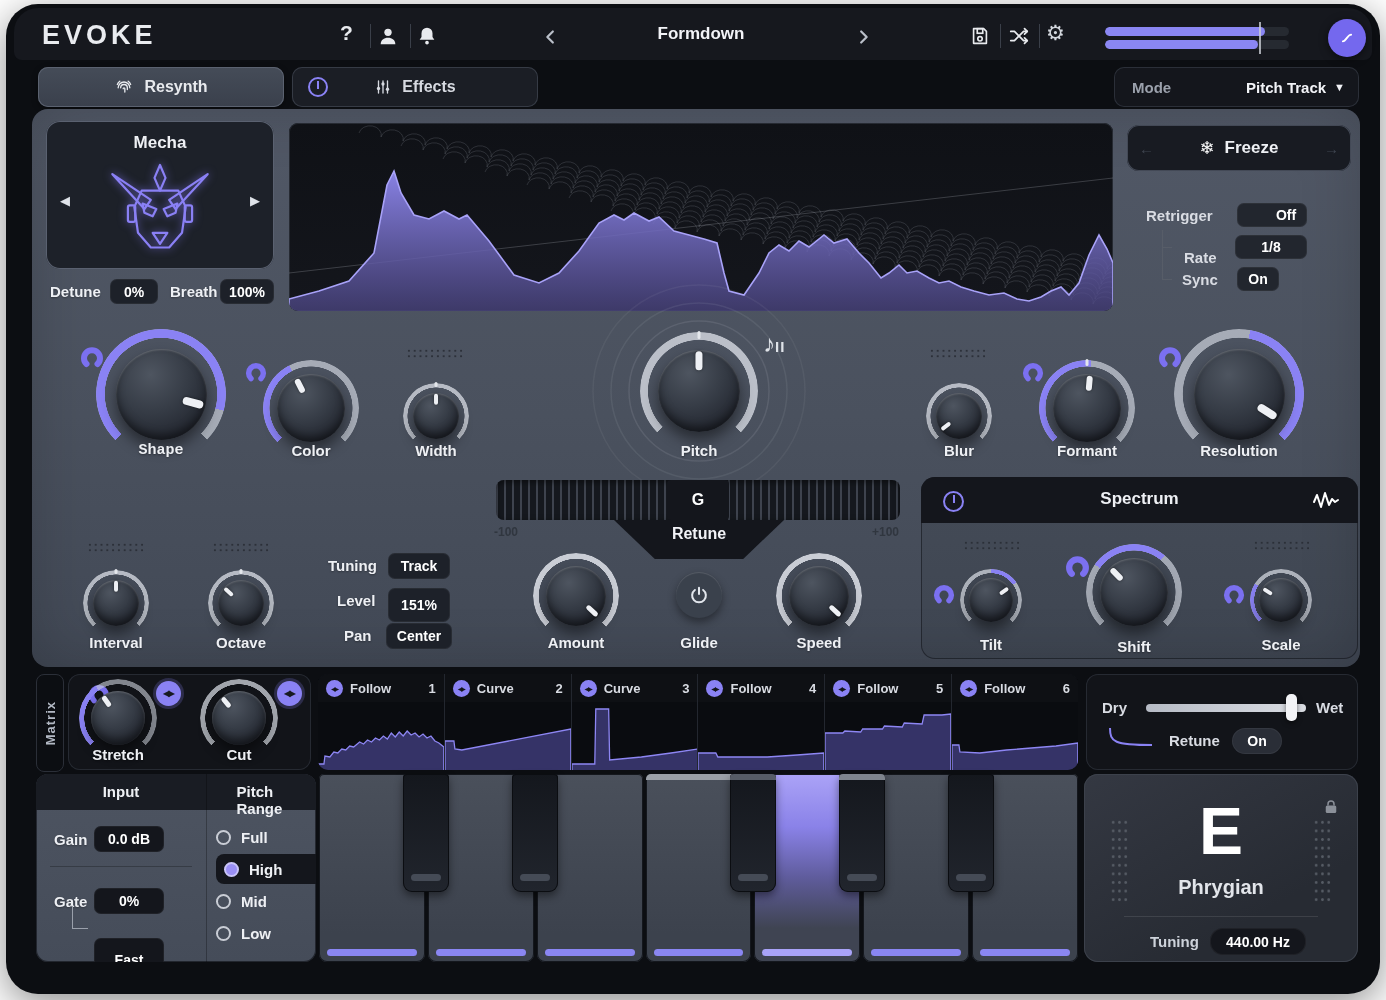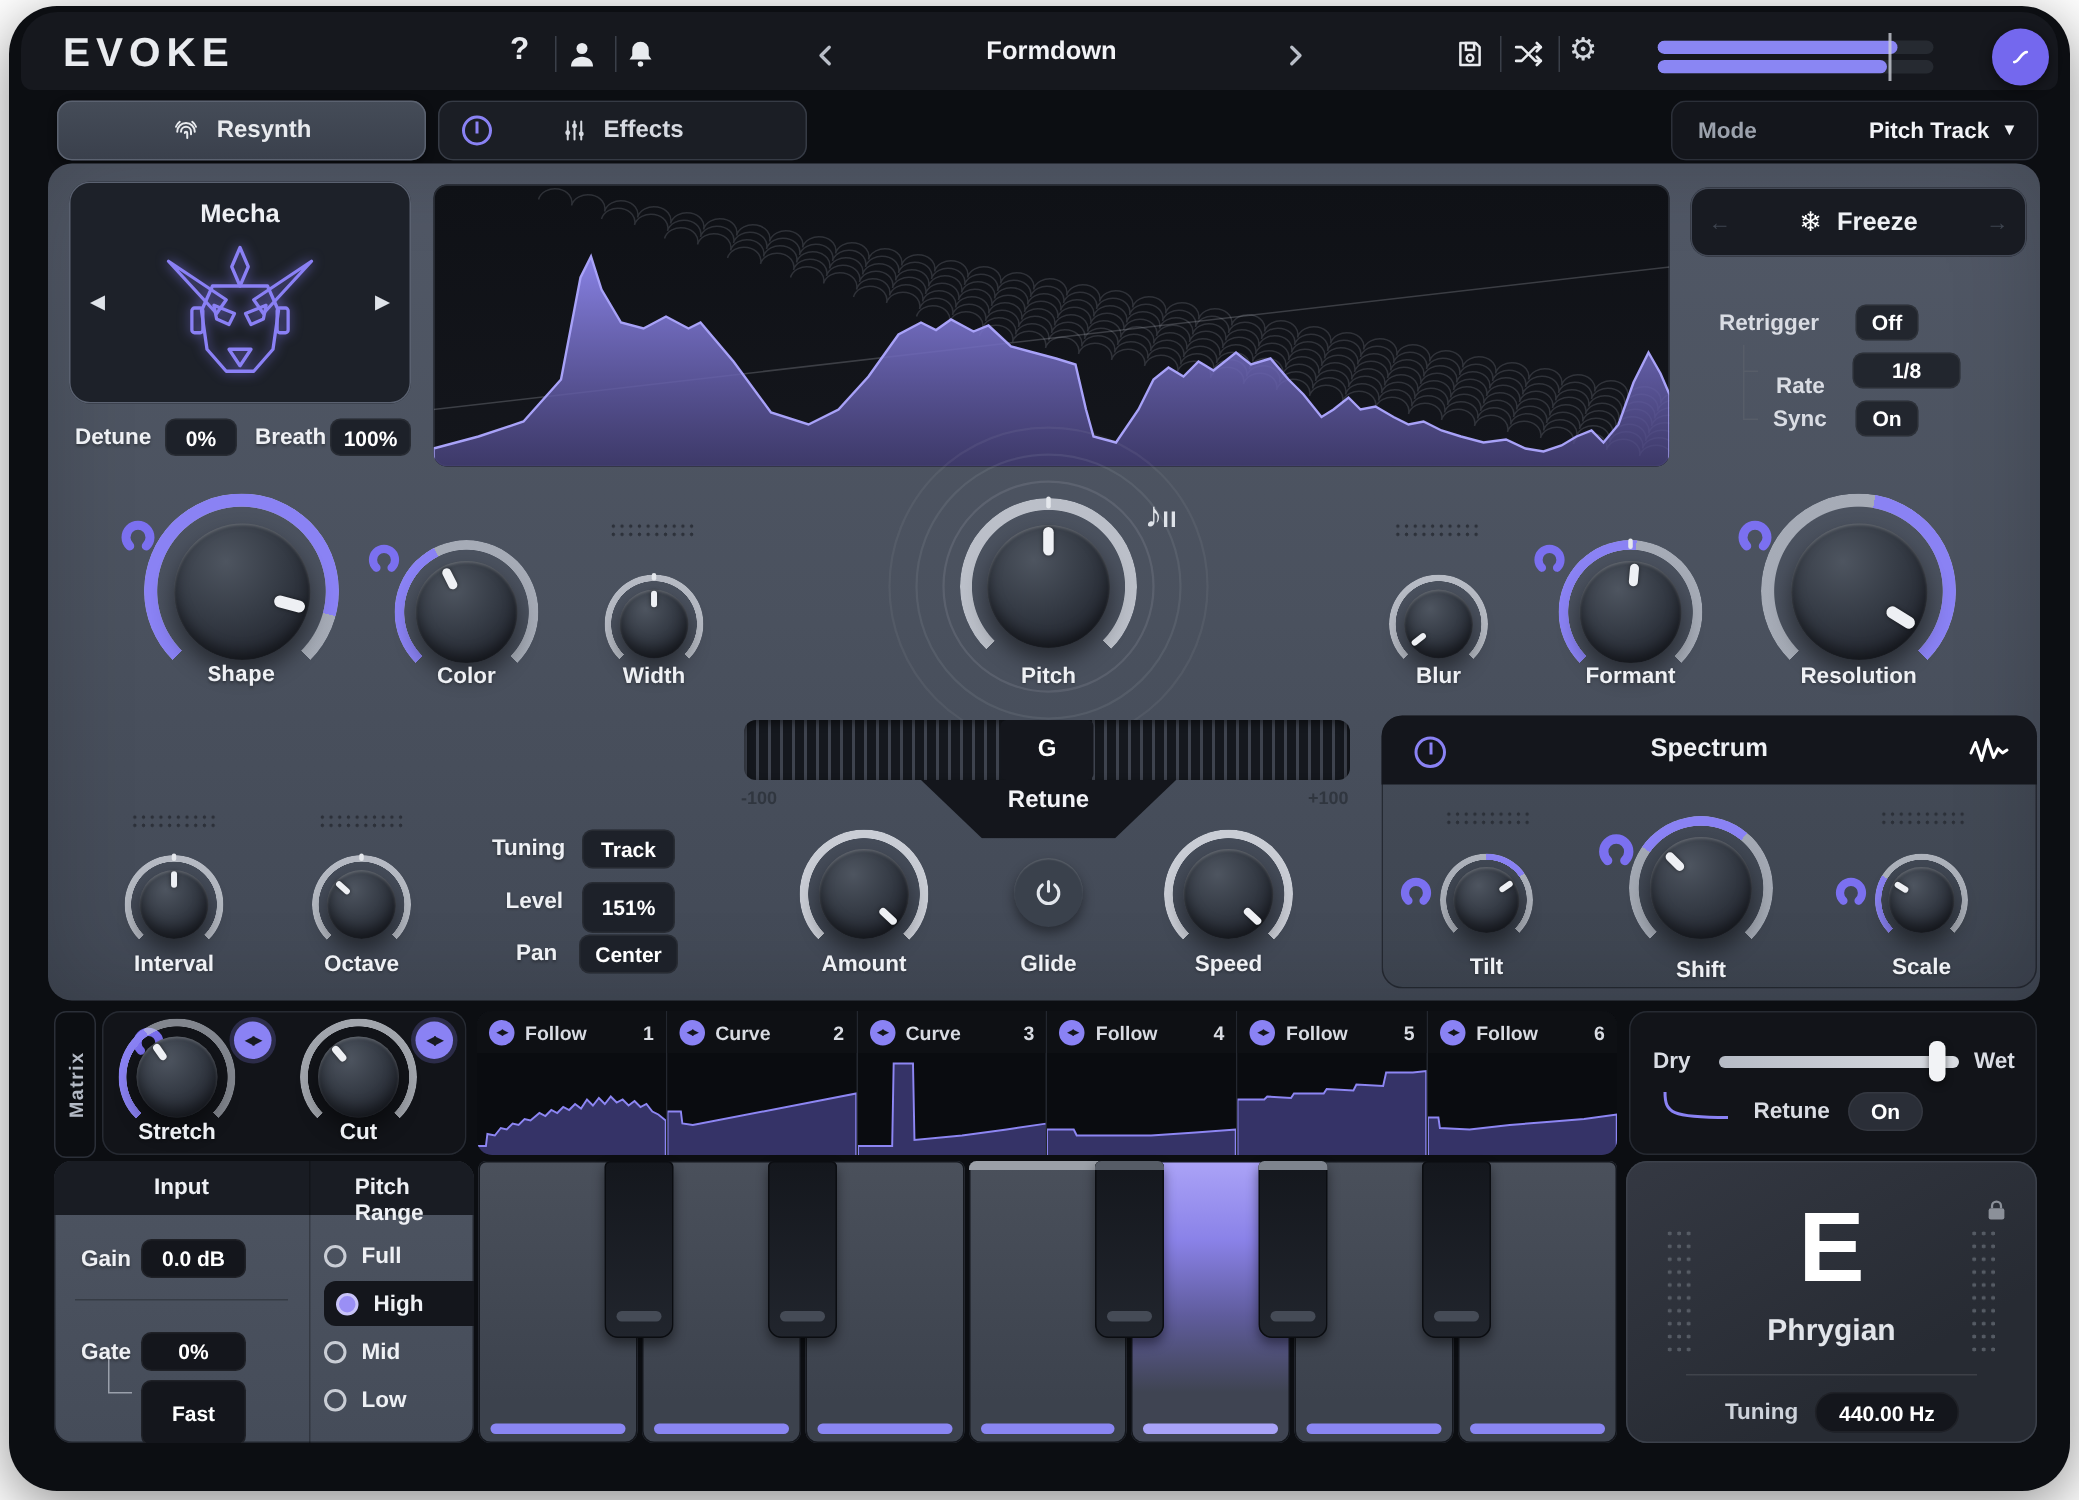--- a/index.html
+++ b/index.html
@@ -248,21 +248,21 @@
     </svg>
   </div>
 
   <div class="abs" style="left:1121px;top:121px;width:224px;height:46px;background:#181b22;border-radius:12px;box-shadow:inset 0 0 0 1px #434956;display:flex;align-items:center;justify-content:center;gap:10px;">
     <span class="abs" style="left:12px;color:#3f4550;font-size:15px;">←</span>
     <span style="color:#fff;font-size:18px;">❄</span>
     <span class="txt" style="font-size:17px;">Freeze</span>
     <span class="abs" style="right:12px;color:#3f4550;font-size:15px;">→</span>
   </div>
   <div class="dlabel" style="left:1140px;top:203px;">Retrigger</div>
-  <div class="vbox" style="left:1231px;top:199px;width:42px;height:24px;background:#22262e;">Off</div>
+  <div class="vbox" style="left:1231px;top:199px;width:42px;height:24px;background:#22262e;padding-left:28px;">Off</div>
   <div class="abs" style="left:1156px;top:226px;width:1px;height:50px;background:#575d68;"></div>
   <div class="abs" style="left:1156px;top:243px;width:10px;height:1px;background:#575d68;"></div>
   <div class="abs" style="left:1156px;top:275px;width:10px;height:1px;background:#575d68;"></div>
   <div class="dlabel" style="left:1178px;top:245px;">Rate</div>
   <div class="vbox" style="left:1229px;top:231px;width:72px;height:24px;background:#22262e;">1/8</div>
   <div class="dlabel" style="left:1176px;top:267px;">Sync</div>
   <div class="vbox" style="left:1231px;top:263px;width:42px;height:24px;background:#22262e;">On</div>
 
   <div class="mod" style="left:74px;top:342px;width:24px;height:24px;"><svg viewBox="0 0 24 24" fill="none" stroke="#7b70f0" stroke-width="6" stroke-linecap="round">
           <path d="M6.5 18a8 8 0 1 1 11 0"></path>
@@ -546,21 +546,21 @@
     <div class="vsep"></div>
 
     <div class="slabel" style="left:18px;top:57px;">Gain</div>
     <div class="vbox" style="left:58px;top:52px;width:70px;height:26px;background:#14161c;">0.0 dB</div>
     <div class="abs" style="left:14px;top:92px;width:142px;height:1px;background:rgba(0,0,0,.25);"></div>
 
     <div class="slabel" style="left:18px;top:119px;">Gate</div>
     <div class="vbox" style="left:58px;top:114px;width:70px;height:26px;background:#14161c;">0%</div>
     <div class="abs" style="left:36px;top:132px;width:1px;height:22px;background:#9aa0ab;"></div>
     <div class="abs" style="left:36px;top:154px;width:16px;height:1px;background:#9aa0ab;"></div>
-    <div class="vbox" style="left:58px;top:146px;width:70px;height:44px;background:#14161c;">Fast</div>
+    <div class="vbox" style="left:58px;top:164px;width:70px;height:44px;background:#14161c;">Fast</div>
 
     <div class="radiorow" style="top:48px;">
           <span class="radio"></span>
           <span>Full</span>
         </div>
     <div class="radiorow sel" style="top:80px;">
           <span class="radio"></span>
           <span>High</span>
         </div>
     <div class="radiorow" style="top:112px;">

